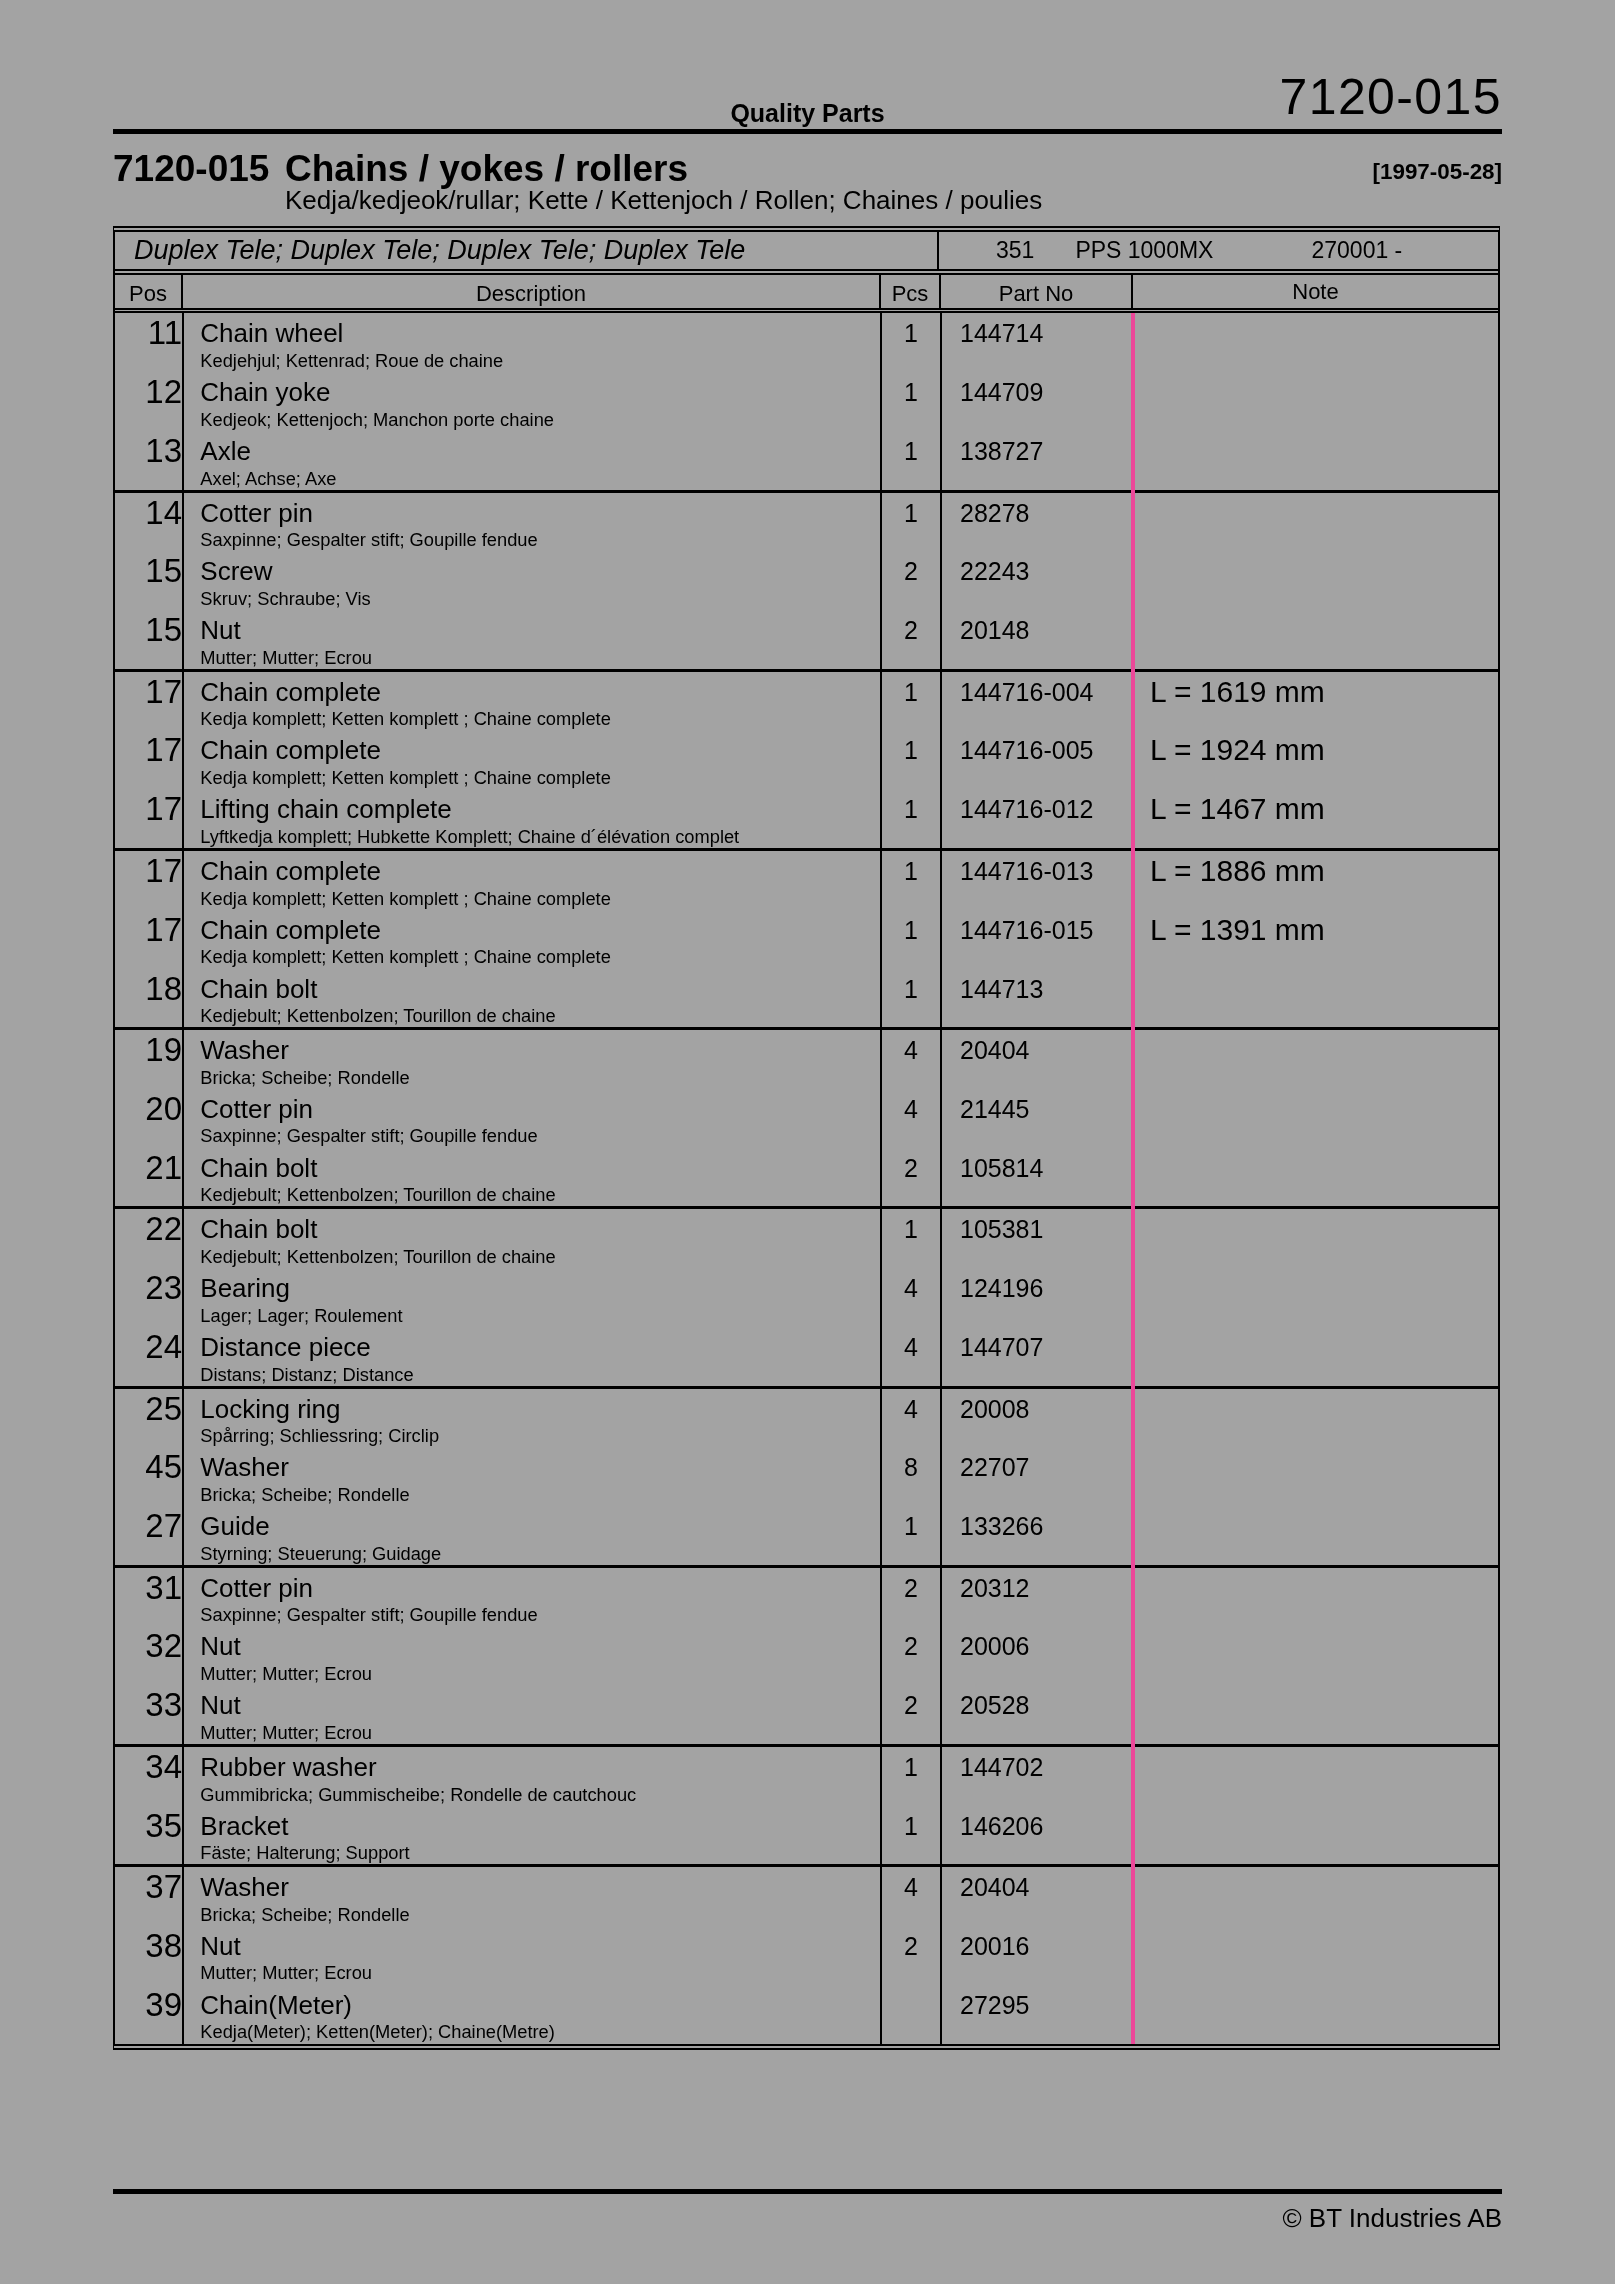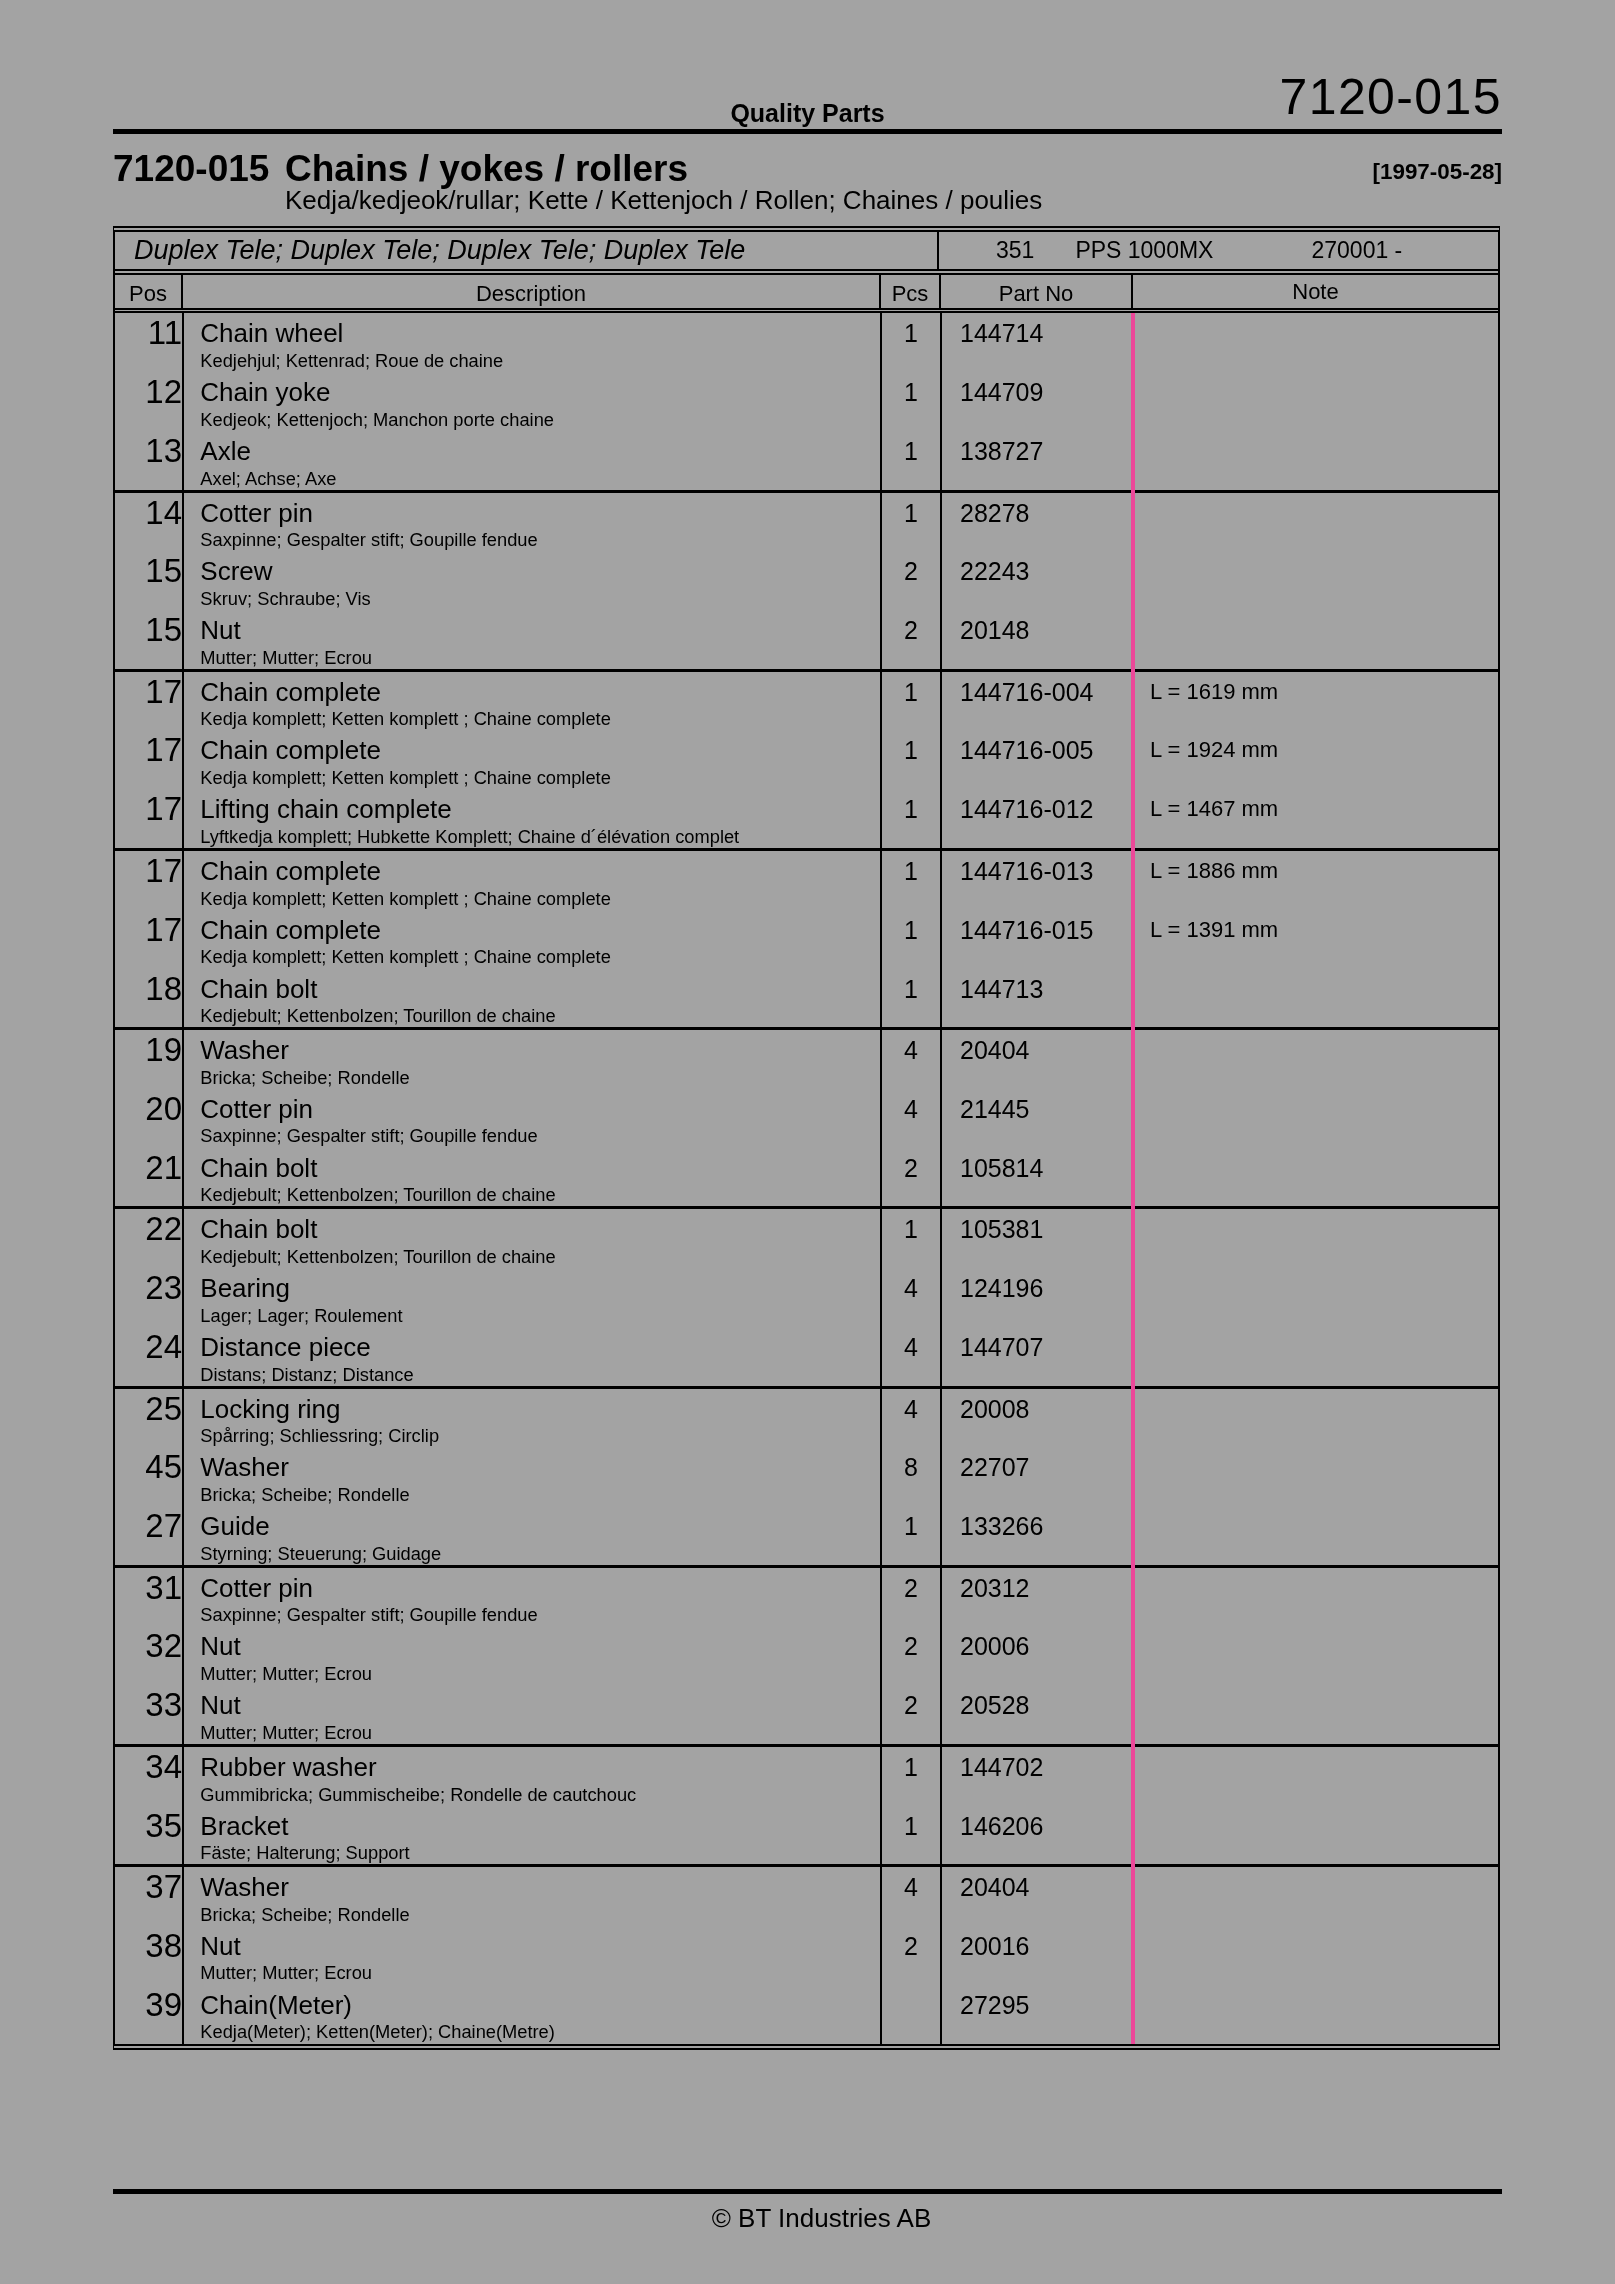--- a/index.html
+++ b/index.html
@@ -71,31 +71,31 @@
 
   table.data { width:100%; border-collapse:collapse; table-layout:fixed; }
   table.data tbody + tbody { border-top:3.4px solid #000; }
   table.data td {
     vertical-align:top; padding-top:6.1px; height:59px;
   }
   td.pos-cell  { border-right:2px solid #000; text-align:right; font-size:33px; line-height:28.5px; }
   td.desc-cell { border-right:2px solid #000; padding-left:16.3px; }
   td.pcs-cell  { border-right:2px solid #000; text-align:center; font-size:25px; line-height:28.5px; }
   td.part-cell { border-right:4px solid #ec4899; padding-left:18px; font-size:25px; line-height:28.5px; }
-  td.note-cell { padding-left:15px; font-size:22px; line-height:28.5px; }
+  td.note-cell { padding-left:15px; font-size:30px; line-height:28.5px; }
   .desc-main { font-size:26px; line-height:28.5px; }
   .desc-sub  { font-size:18.3px; line-height:22px; margin-top:2px; }
 
   
   .footer-rule {
     position:absolute; left:113px; top:2189px; width:1389px; height:4.8px; background:#000;
   }
   .footer-text {
-    position:absolute; left:127px; top:2203px; width:1389px;
-    text-align:center; font-size:26px;
+    position:absolute; left:113px; top:2203px; width:1389px;
+    text-align:right; font-size:26px;
   }
 </style>
 </head>
 <body>
 
 <div class="page">
 
   <div class="quality-parts">Quality Parts</div>
   <div class="page-number">7120-015</div>
   <div class="header-rule"></div>

